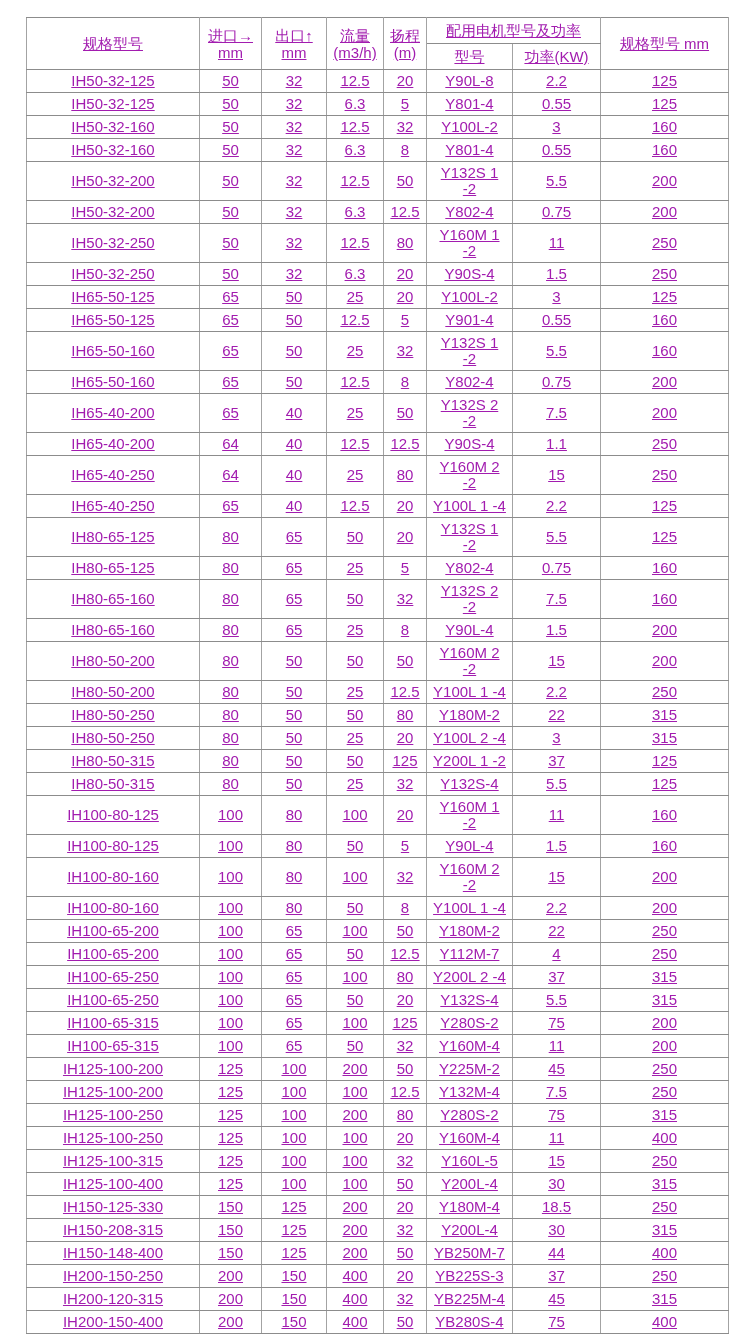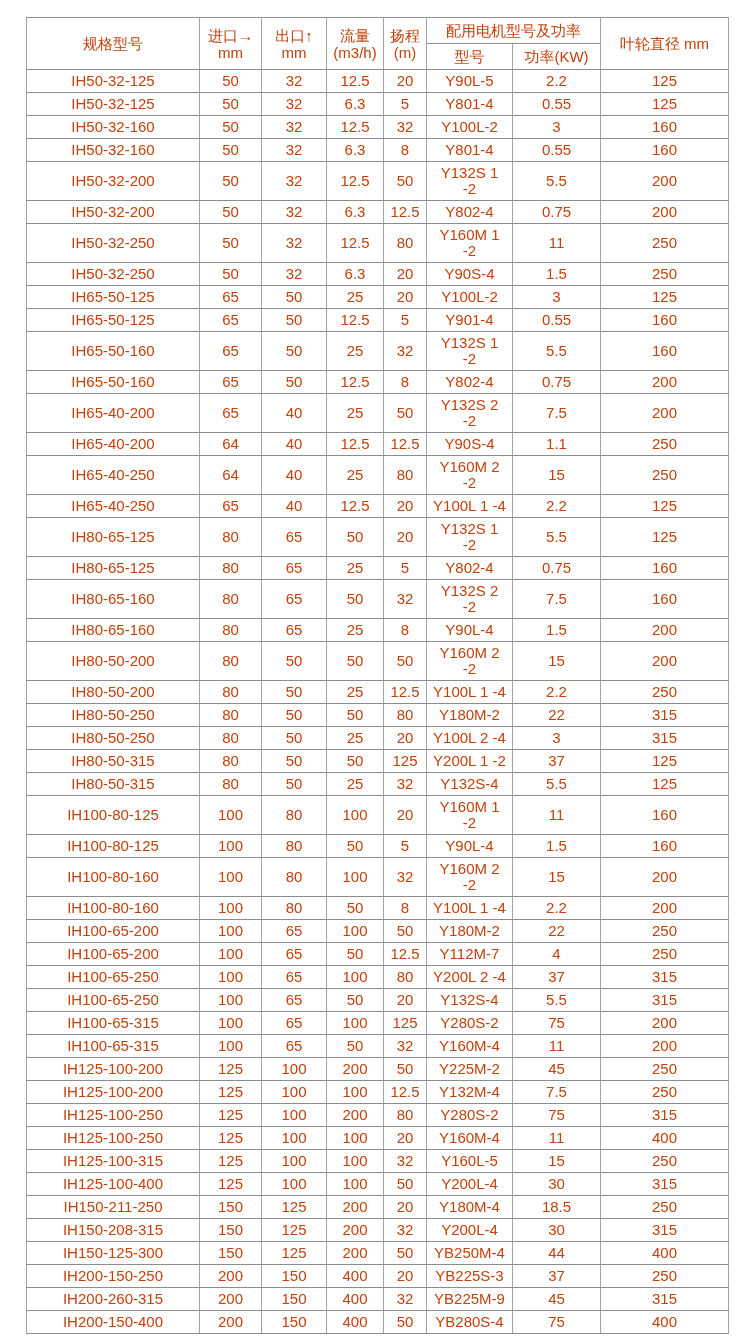--- a/index.html
+++ b/index.html
@@ -3,21 +3,21 @@
 <meta charset="utf-8">
 <style>
   html,body { margin:0; padding:0; background:#ffffff; }
   .page {
     width:750px; height:1343px; overflow:hidden; box-sizing:border-box;
     padding:17px 0 0 26px; background:#ffffff;
     font-family:"Liberation Sans","DejaVu Sans",sans-serif;
   }
   table.spec {
     border-collapse:collapse; table-layout:fixed; width:702px;
-    color:#c2410c; font-size:15px; line-height:16px;
+    color:#a21caf; font-size:15px; line-height:16px;text-decoration:underline;
   }
   table.spec th, table.spec td {
     border-top:1px solid #8c8c8c; border-bottom:1px solid #8c8c8c;
     border-left:1px solid #a3a3a3; border-right:1px solid #a3a3a3;
     text-align:center; vertical-align:middle;
     font-weight:normal; padding:3px 1px;
     overflow:hidden; white-space:pre-line;
   }
   table.spec thead th { padding:4px 1px; line-height:17px; }
   table.spec tbody td { height:15px; }
@@ -44,35 +44,35 @@
         <th rowspan="2">规格型号</th>
         <th rowspan="2">进口→
 mm</th>
         <th rowspan="2">出口↑
 mm</th>
         <th rowspan="2">流量
 (m3/h)</th>
         <th rowspan="2">扬程
 (m)</th>
         <th colspan="2">配用电机型号及功率</th>
-        <th rowspan="2">叶轮直径 mm</th>
+        <th rowspan="2">规格型号 mm</th>
       </tr>
       <tr>
         <th>型号</th>
         <th>功率(KW)</th>
       </tr>
     </thead>
     <tbody>
         <tr>
           <td>IH50-32-125</td>
           <td>50</td>
           <td>32</td>
           <td>12.5</td>
           <td>20</td>
-          <td>Y90L-5</td>
+          <td>Y90L-8</td>
           <td>2.2</td>
           <td>125</td>
         </tr>
         <tr>
           <td>IH50-32-125</td>
           <td>50</td>
           <td>32</td>
           <td>6.3</td>
           <td>5</td>
           <td>Y801-4</td>
@@ -483,66 +483,66 @@
           <td>IH125-100-400</td>
           <td>125</td>
           <td>100</td>
           <td>100</td>
           <td>50</td>
           <td>Y200L-4</td>
           <td>30</td>
           <td>315</td>
         </tr>
         <tr>
-          <td>IH150-211-250</td>
+          <td>IH150-125-330</td>
           <td>150</td>
           <td>125</td>
           <td>200</td>
           <td>20</td>
           <td>Y180M-4</td>
           <td>18.5</td>
           <td>250</td>
         </tr>
         <tr>
           <td>IH150-208-315</td>
           <td>150</td>
           <td>125</td>
           <td>200</td>
           <td>32</td>
           <td>Y200L-4</td>
           <td>30</td>
           <td>315</td>
         </tr>
         <tr>
-          <td>IH150-125-300</td>
+          <td>IH150-148-400</td>
           <td>150</td>
           <td>125</td>
           <td>200</td>
           <td>50</td>
-          <td>YB250M-4</td>
+          <td>YB250M-7</td>
           <td>44</td>
           <td>400</td>
         </tr>
         <tr>
           <td>IH200-150-250</td>
           <td>200</td>
           <td>150</td>
           <td>400</td>
           <td>20</td>
           <td>YB225S-3</td>
           <td>37</td>
           <td>250</td>
         </tr>
         <tr>
-          <td>IH200-260-315</td>
+          <td>IH200-120-315</td>
           <td>200</td>
           <td>150</td>
           <td>400</td>
           <td>32</td>
-          <td>YB225M-9</td>
+          <td>YB225M-4</td>
           <td>45</td>
           <td>315</td>
         </tr>
         <tr class="xtall">
           <td>IH200-150-400</td>
           <td>200</td>
           <td>150</td>
           <td>400</td>
           <td>50</td>
           <td>YB280S-4</td>

